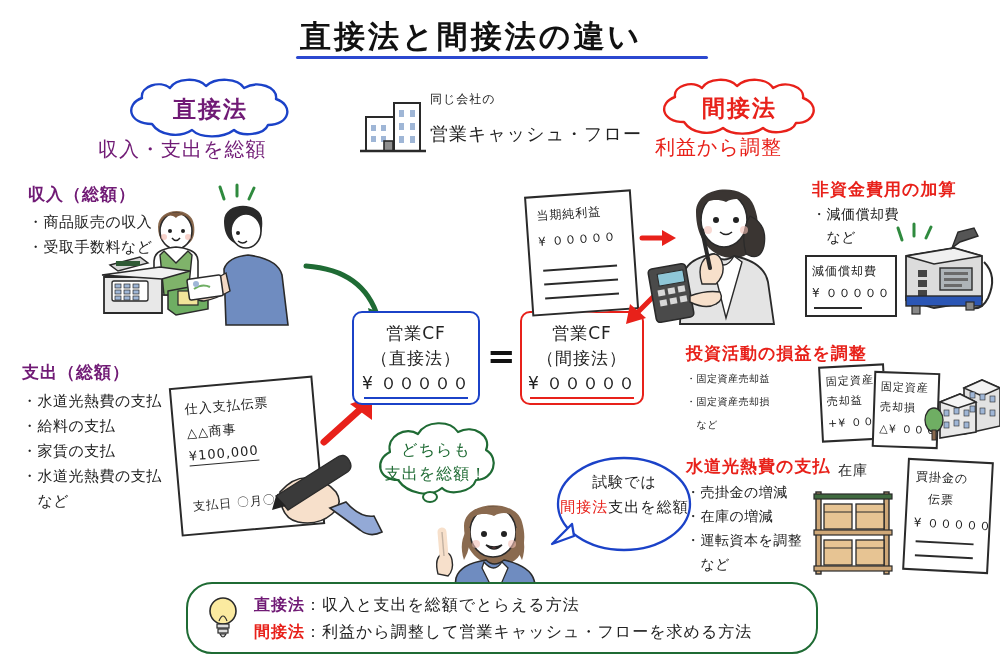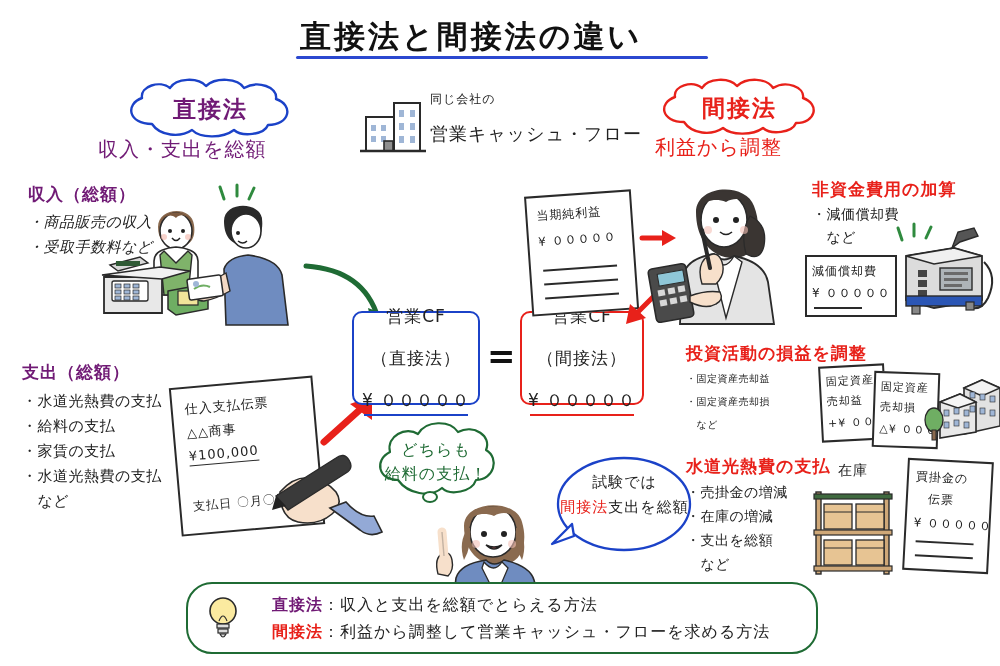--- a/index.html
+++ b/index.html
@@ -25,31 +25,31 @@
   }
   .cloud svg{position:absolute;left:0;top:0;}
   .cloud span{position:relative;z-index:2;}
   .lbl{font-size:17px;letter-spacing:1px;white-space:nowrap;}
   .sect-head{font-size:17px;letter-spacing:1px;white-space:nowrap;font-weight:600;}
   .bullets{font-size:15px;line-height:25px;letter-spacing:0.5px;white-space:nowrap;}
   .bullets div{white-space:nowrap;}
   .cfbox{
     position:absolute;border-radius:10px;background:#fff;
     display:flex;flex-direction:column;align-items:center;justify-content:center;
-    font-size:17px;line-height:25px;letter-spacing:1px;white-space:nowrap;gap:17px;
+    font-size:17px;line-height:25px;letter-spacing:1px;white-space:nowrap;
   }
   .cfbox.b{border:2.5px solid #1b42c8;}
   .cfbox.r{border:2.5px solid #e8211a;}
   .cf-amt{position:relative;}
   .cf-amt .rule{position:absolute;left:2px;right:2px;bottom:-3px;height:2px;}
   .eq{position:absolute;font-size:34px;font-weight:700;color:#111;}
   .ruleline{height:2px;background:#2a2a2a;margin:6px auto 0;}
   .summary{
     position:absolute;border:2.5px solid #1f6b34;border-radius:26px;background:#fff;
-    display:flex;align-items:center;gap:32px;padding:0 18px;
+    display:flex;align-items:center;gap:14px;padding:0 18px;
   }
   .summary .line{font-size:16px;line-height:27px;letter-spacing:1px;white-space:nowrap;}
   .bubble-text{font-size:16px;line-height:24px;text-align:center;letter-spacing:1px;white-space:nowrap;}
   .smalllbl{font-size:13px;letter-spacing:1px;white-space:nowrap;}
   svg{overflow:visible;}
 </style>
 </head>
 <body>
 
 <div class="stage">
@@ -88,21 +88,21 @@
 
   <div class="cloud red" style="left:652px;top:80px;width:175px;height:56px;">
     <svg width="175" height="56" viewBox="0 0 175 56">
       <path d="M32 42 C9 42 6 23 23 17 C21 6 40 0 50 8 C56 -2 77 -3 85 6 C95 -3 115 -2 121 8 C134 0 153 7 151 18 C168 24 164 43 144 43 C140 53 119 55 111 48 C100 56 79 55 71 48 C59 56 40 54 32 42 Z" fill="#fff" stroke="#e8211a" stroke-width="2.4" stroke-linejoin="round"></path>
     </svg>
     <span>間接法</span>
   </div>
   <div class="abs lbl red" style="left:655px;top:134px;font-size:20px;">利益から調整</div>
 
   <div class="abs sect-head blue" style="left:28px;top:183px;font-size:17px;">収入（総額）</div>
-  <div class="abs bullets ink" style="left:28px;top:210px;font-style:italic;">
+  <div class="abs bullets ink" style="left:28px;top:210px;">
     <div>・商品販売の収入</div>
     <div>・受取手数料など</div>
   </div>
 
   <svg class="abs" style="left:96px;top:185px;" width="215" height="150" viewBox="0 0 215 150">
 
     <g stroke="#2f8a3e" stroke-width="3" stroke-linecap="round">
       <line x1="128" y1="14" x2="124" y2="2"></line>
         <line x1="141" y1="11" x2="141" y2="0"></line>
         <line x1="153" y1="14" x2="158" y2="3"></line>
@@ -324,21 +324,21 @@
         <rect x="34" y="64" width="5" height="6"></rect>
     </g>
     <ellipse cx="4" cy="62" rx="9" ry="12" fill="#6fae63" stroke="#2a2a2a" stroke-width="1.3"></ellipse>
     <rect x="2" y="72" width="4" height="10" fill="#8a6a4f" stroke="#2a2a2a" stroke-width="1"></rect>
   </svg>
 
   <div class="abs sect-head red" style="left:686px;top:455px;">水道光熱費の支払</div>
   <div class="abs bullets ink" style="left:686px;top:480px;font-size:14px;line-height:24px;">
     <div>・売掛金の増減</div>
     <div>・在庫の増減</div>
-    <div>・支出を総額</div>
+    <div>・運転資本を調整</div>
     <div>　など</div>
   </div>
   <div class="abs smalllbl ink" style="left:838px;top:462px;font-size:14px;">在庫</div>
   <svg class="abs" style="left:810px;top:482px;" width="90" height="95" viewBox="0 0 90 95">
     <rect x="6" y="10" width="5" height="82" fill="#cfa878" stroke="#2a2a2a" stroke-width="1.4"></rect>
     <rect x="74" y="10" width="5" height="82" fill="#cfa878" stroke="#2a2a2a" stroke-width="1.4"></rect>
     <rect x="4" y="12" width="78" height="5" fill="#3f6a3f" stroke="#2a2a2a" stroke-width="1.2"></rect>
     <rect x="4" y="48" width="78" height="5" fill="#cfa878" stroke="#2a2a2a" stroke-width="1.2"></rect>
     <rect x="4" y="84" width="78" height="5" fill="#cfa878" stroke="#2a2a2a" stroke-width="1.2"></rect>
     <g fill="#e7c493" stroke="#2a2a2a" stroke-width="1.3">
@@ -362,21 +362,21 @@
     <div class="abs" style="left:12px;top:82px;width:58px;height:1.6px;background:#2a2a2a;"></div>
     <div class="abs" style="left:12px;top:96px;width:58px;height:1.6px;background:#2a2a2a;"></div>
   </div>
 
   <div class="abs" style="left:372px;top:418px;width:128px;height:88px;">
     <svg width="128" height="88" viewBox="0 0 128 88" style="position:absolute;left:0;top:0;">
       <path d="M26 62 C6 62 2 42 18 34 C14 18 34 8 46 16 C54 2 78 2 86 14 C102 6 120 18 114 32 C128 40 122 62 104 62 C100 74 78 78 70 70 C58 80 36 76 26 62 Z" fill="#fff" stroke="#1f6b34" stroke-width="2.2" stroke-linejoin="round"></path>
       <ellipse cx="58" cy="79" rx="7" ry="5" fill="#fff" stroke="#1f6b34" stroke-width="2"></ellipse>
     </svg>
     <div class="abs bubble-text green" style="left:0;top:20px;width:128px;">どちらも</div>
-    <div class="abs bubble-text green" style="left:0;top:44px;width:128px;">給料の支払！</div>
+    <div class="abs bubble-text green" style="left:0;top:44px;width:128px;">支出を総額！</div>
   </div>
 
   <div class="abs" style="left:552px;top:452px;width:140px;height:104px;">
     <svg width="150" height="110" viewBox="0 0 150 110" style="position:absolute;left:0;top:0;">
       <ellipse cx="72" cy="52" rx="66" ry="46" fill="#fff" stroke="#1b42c8" stroke-width="2.3"></ellipse>
       <path d="M20 72 L0 92 L22 84 Z" fill="#fff" stroke="#1b42c8" stroke-width="2.3" stroke-linejoin="round"></path>
     </svg>
     <div class="abs bubble-text ink" style="left:0;top:18px;width:145px;font-size:15px;">試験では</div>
     <div class="abs bubble-text" style="left:0;top:43px;width:145px;font-size:15px;"><span class="red">間接法</span><span class="ink">支出を総額</span></div>
   </div>

